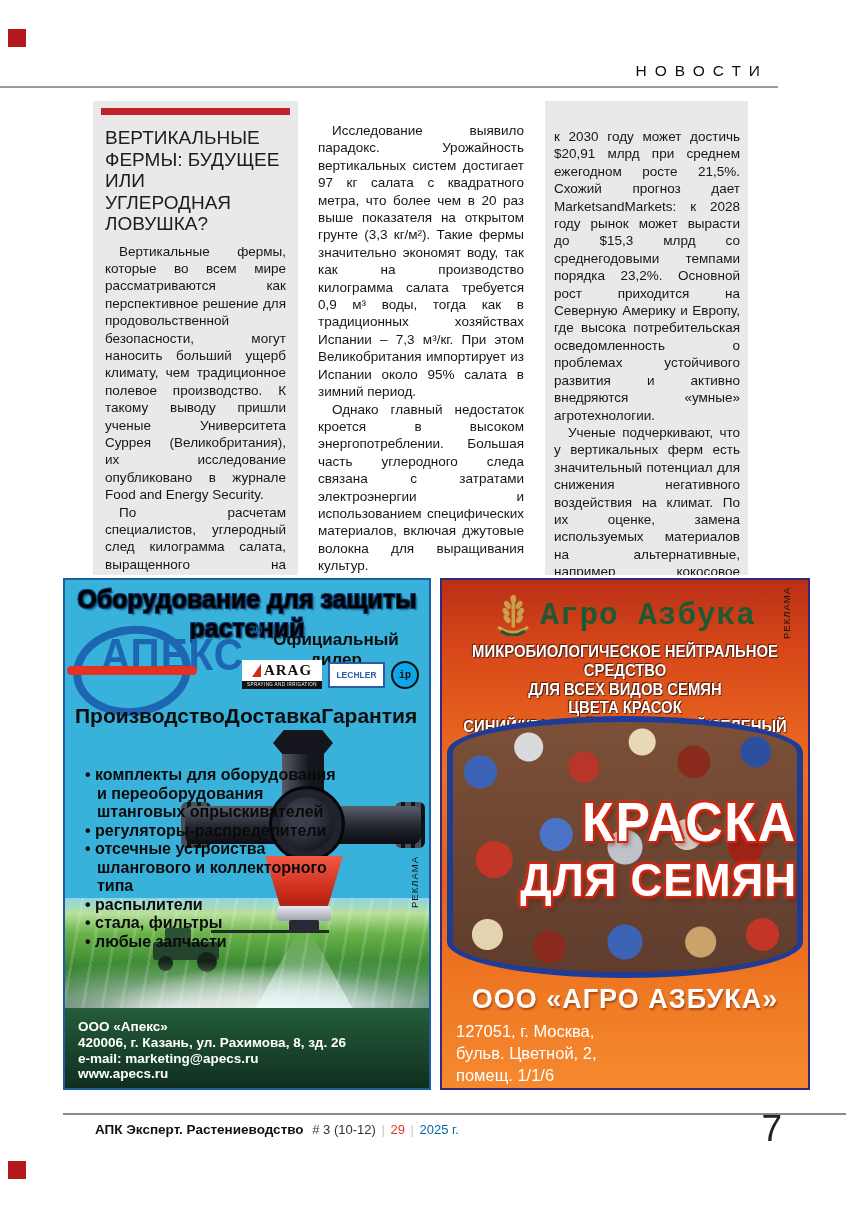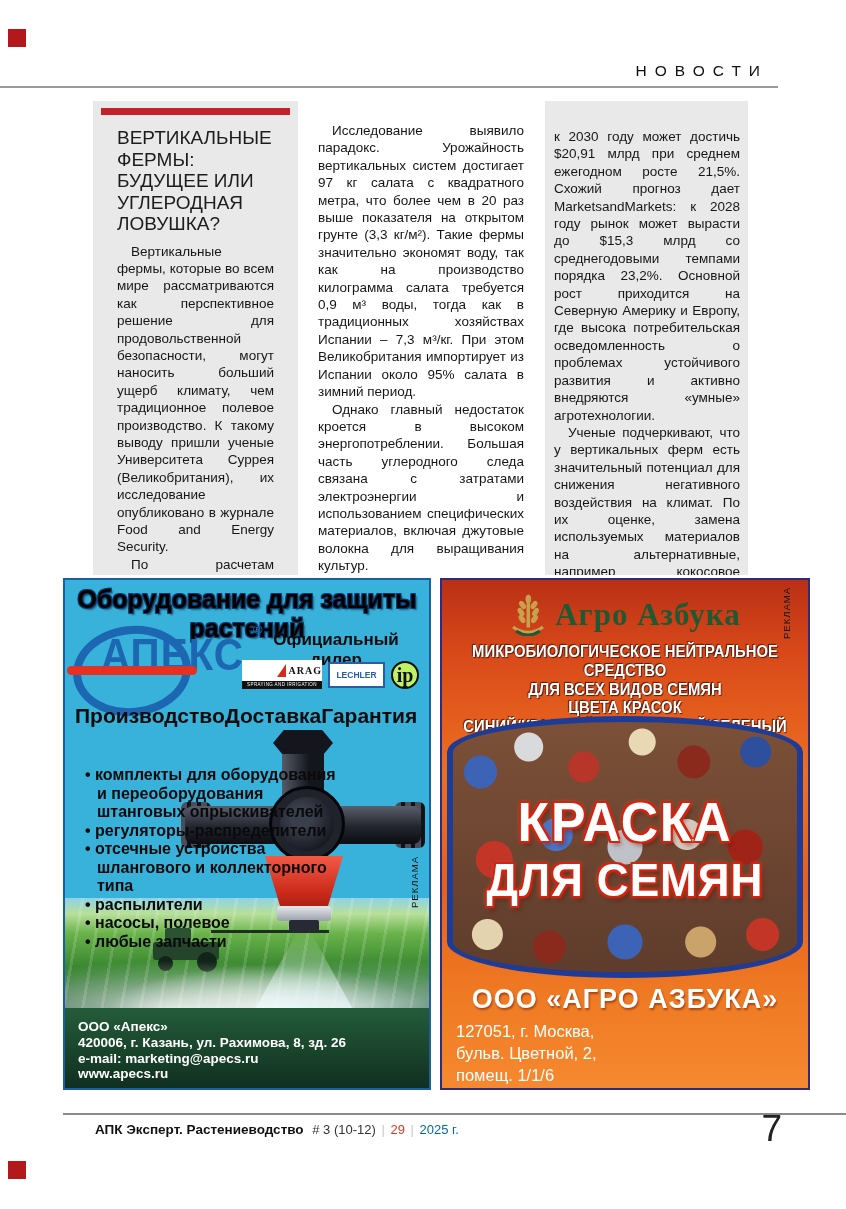--- a/index.html
+++ b/index.html
@@ -9,21 +9,21 @@
   
   .corner-sq{position:absolute;left:8px;width:18px;height:18px;background:#b3191c}
   .corner-sq.top{top:29px}.corner-sq.bottom{top:1161px}
 
   
   .section-label{position:absolute;top:62px;right:78px;font-size:15.5px;letter-spacing:8px;color:#101010}
   .rule-top{position:absolute;left:0;top:86px;width:778px;height:2px;background:#9a9a9a}
 
   
   .col{position:absolute;top:101px;height:474px;overflow:hidden;box-sizing:border-box}
-  .col1{left:93px;width:205px;background:#e9e9e9;padding:0 24px}
+  .col1{left:93px;width:205px;background:#e9e9e9;padding:0 12px}
   .col2{left:316px;width:210px;padding:21px 2px 0 2px}
   .col3{left:545px;width:203px;background:#e9e9e9;padding:27px 8px 0 9px}
   .redbar{position:absolute;left:8px;top:7px;width:189px;height:7px;background:#c4222a}
   .title{margin:26px 0 8px;font-size:19px;line-height:21.5px;font-weight:normal;
          white-space:pre-line;color:#1c1c1c}
   .para{font-size:13.5px;line-height:17.4px;text-align:justify;margin:0;color:#161616}
   .indent{text-indent:14px}
 
   
   .ad-apex{position:absolute;left:63px;top:578px;width:368px;height:512px;box-sizing:border-box;
@@ -32,29 +32,29 @@
      text-shadow:-1px -1px 0 #0d3a6e,1px -1px 0 #0d3a6e,-1px 1px 0 #0d3a6e,1px 1px 0 #0d3a6e,2px 2px 2px rgba(0,0,20,.45)}
   .apex-logo{position:absolute;left:12px;top:38px;width:182px;height:94px}
   .apex-ellipse{position:absolute;left:-4px;top:8px;width:102px;height:74px;border:8px solid #1d66b2;
                 border-radius:50%;transform:rotate(-6deg)}
   .apex-text{position:absolute;left:24px;top:12px;font-size:44px;font-weight:bold;color:#1d66b2;
              letter-spacing:1px;transform:scaleX(.92);transform-origin:left}
   .apex-bar{position:absolute;left:-10px;top:48px;width:130px;height:9px;background:#e43122;border-radius:5px}
   .apex-reg{position:absolute;left:176px;top:4px;font-size:13px;font-weight:bold;color:#1d66b2}
   .ap-dealer{position:absolute;left:185px;top:50px;width:172px;text-align:center;font-size:17px;font-weight:bold;color:#0b0b0b}
   .logo-arag{position:absolute;left:177px;top:80px;width:80px}
-  .arag-main{background:#fff;height:21px;display:flex;align-items:center;justify-content:flex-end;
-             font-family:"Liberation Serif","DejaVu Serif",serif;font-weight:bold;font-size:10px;color:#101010;letter-spacing:1px}
+  .arag-main{background:#fff;height:21px;display:flex;align-items:center;justify-content:center;
+             font-family:"Liberation Serif","DejaVu Serif",serif;font-weight:bold;font-size:15px;color:#101010;letter-spacing:1px}
   .arag-tri{width:0;height:0;border-left:9px solid transparent;border-bottom:13px solid #d42a1e;margin-right:3px}
   .arag-sub{background:#111;color:#fff;font-size:4.5px;text-align:center;height:8px;line-height:8px;letter-spacing:.4px}
   .logo-lechler{position:absolute;left:263px;top:82px;width:57px;height:26px;background:#fff;border:2.5px solid #2a5cab;
      box-sizing:border-box;display:flex;align-items:center;justify-content:center;font-size:8.5px;font-weight:bold;color:#2a5cab}
-  .logo-ip{position:absolute;left:326px;top:81px;width:28px;height:28px;background:#bef264;border:2.5px solid #101010;border-radius:50%;
+  .logo-ip{position:absolute;left:326px;top:81px;width:28px;height:28px;background:#0ea5e9;border:2.5px solid #101010;border-radius:50%;
      box-sizing:border-box;display:flex;align-items:center;justify-content:center;
-     font-family:Liberation Serif, serif;font-weight:bold;font-size:20px;color:#101010}
+     font-family:Liberation Mono, monospace;font-weight:bold;font-size:10px;color:#101010}
   .ap-slogan{position:absolute;left:10px;right:18px;top:124px;display:flex;justify-content:space-between;
              font-size:21px;font-weight:bold;color:#0c0c0c}
 
   .ap-field{position:absolute;left:0;top:318px;width:100%;height:112px;z-index:1;
      background:linear-gradient(180deg,#8fd2e6 0%,#b8e09a 14%,#69b24a 32%,#2f7d2b 68%,#1b5030 100%)}
   .field-rows{position:absolute;inset:0;
      background:repeating-linear-gradient(100deg,rgba(255,255,255,0) 0 16px,rgba(255,255,255,.14) 16px 19px)}
   .tractor{position:absolute;left:88px;top:26px;width:180px;height:48px}
   .tr-boom{position:absolute;left:58px;top:6px;width:118px;height:3px;background:#1c2f22}
   .tr-cab{position:absolute;left:12px;top:4px;width:26px;height:18px;background:#2c5234;border-radius:2px}
@@ -97,21 +97,21 @@
 
   .ap-contact{position:absolute;left:0;right:0;top:428px;bottom:0;z-index:4;
               background:linear-gradient(180deg,#245c3a,#102f1f);padding:11px 0 0 13px}
   .ap-contact div{font-size:13.5px;font-weight:bold;color:#fff;line-height:15.8px}
 
   
   .ad-agro{position:absolute;left:440px;top:578px;width:370px;height:512px;box-sizing:border-box;overflow:hidden;
      border:2px solid #342a7a;
      background:linear-gradient(180deg,#b93015 0%,#d8481a 14%,#ee6f20 38%,#e95f18 60%,#ef7a24 82%,#f6892f 100%)}
   .ag-logo{position:absolute;left:0;right:0;top:14px;display:flex;align-items:center;justify-content:center;gap:8px}
-  .ag-logo-text{font-family:Liberation Serif, serif;font-size:31px;font-weight:bold;
+  .ag-logo-text{font-family:Liberation Mono, monospace;font-size:31px;font-weight:bold;
                 color:#1d5a33;letter-spacing:1px}
   .ag-claims{position:absolute;left:0;right:0;top:62px;text-align:center}
   .ag-claims div{font-size:16.5px;font-weight:bold;color:#fff;line-height:18.8px;transform:scaleX(.9);
                  text-shadow:1px 1px 1px #5a1a08,-1px -1px 1px #5a1a08}
   .seeds{position:absolute;left:5px;right:5px;top:136px;height:262px;box-sizing:border-box;
      border:6px solid #1e3c96;border-radius:50% 50% 50% 50%/36px 36px 36px 36px;
      background:
        radial-gradient(circle at 8% 20%,#3c63b5 0 16px,transparent 17px),
        radial-gradient(circle at 22% 10%,#d9dadc 0 14px,transparent 15px),
        radial-gradient(circle at 38% 18%,#b8352a 0 15px,transparent 16px),
@@ -122,21 +122,21 @@
        radial-gradient(circle at 30% 45%,#4a74c8 0 16px,transparent 17px),
        radial-gradient(circle at 50% 50%,#bfc3c9 0 17px,transparent 18px),
        radial-gradient(circle at 68% 45%,#d4c9bf 0 15px,transparent 16px),
        radial-gradient(circle at 85% 50%,#a02318 0 17px,transparent 18px),
        radial-gradient(circle at 10% 85%,#e3d3ae 0 15px,transparent 16px),
        radial-gradient(circle at 28% 90%,#8a2a1c 0 16px,transparent 17px),
        radial-gradient(circle at 50% 88%,#3c63b5 0 17px,transparent 18px),
        radial-gradient(circle at 72% 88%,#caa36a 0 15px,transparent 16px),
        radial-gradient(circle at 90% 85%,#c23527 0 16px,transparent 17px),
        linear-gradient(180deg,#7c5038,#5f3c2c)}
-  .kraska{position:absolute;left:0;right:0;top:212px;text-align:center;z-index:5}
+  .kraska{position:absolute;left:0;right:0;top:212px;text-align:right;z-index:5}
   .k-line{display:block;color:#fff;font-weight:bold;transform:scaleX(.94);
      text-shadow:-2px -2px 0 #d42310,2px -2px 0 #d42310,-2px 2px 0 #d42310,2px 2px 0 #d42310,
                  0 0 6px rgba(255,120,40,.8),3px 4px 5px rgba(90,10,0,.5)}
   .k1{font-size:55px;line-height:60px;letter-spacing:2px}
   .k2{font-size:47px;line-height:56px;letter-spacing:1px}
   .ag-company{position:absolute;left:0;right:0;top:404px;text-align:center;font-size:27px;font-weight:bold;color:#fff;
               letter-spacing:1px;text-shadow:1px 2px 2px rgba(100,20,0,.5)}
   .ag-address{position:absolute;left:14px;top:440px;font-size:16.5px;color:#fff;line-height:22px}
   .ag-contacts{position:absolute;right:12px;top:437px;text-align:right;font-size:13.5px;font-weight:bold;color:#fff;
                line-height:16.5px;text-shadow:1px 1px 1px rgba(100,20,0,.5)}
@@ -220,21 +220,21 @@
         <div class="tr-w2"></div>
       </div>
       <div class="mist"></div>
     </div>
 
     <ul class="ap-bullets">
       <li>комплекты для оборудования и переоборудования штанговых опрыскивателей</li>
       <li>регуляторы-распределители</li>
       <li>отсечные устройства шлангового и коллекторного типа</li>
       <li>распылители</li>
-      <li>насосы, полевое</li>
+      <li>стала, фильтры</li>
       <li>любые запчасти</li>
     </ul>
 
     <div class="valve">
       <div class="v-hex"></div>
       <div class="v-vpipe"></div>
       <div class="v-barb l"></div>
       <div class="v-barb r"></div>
       <div class="v-hpipe"></div>
       <div class="v-disc"></div>

